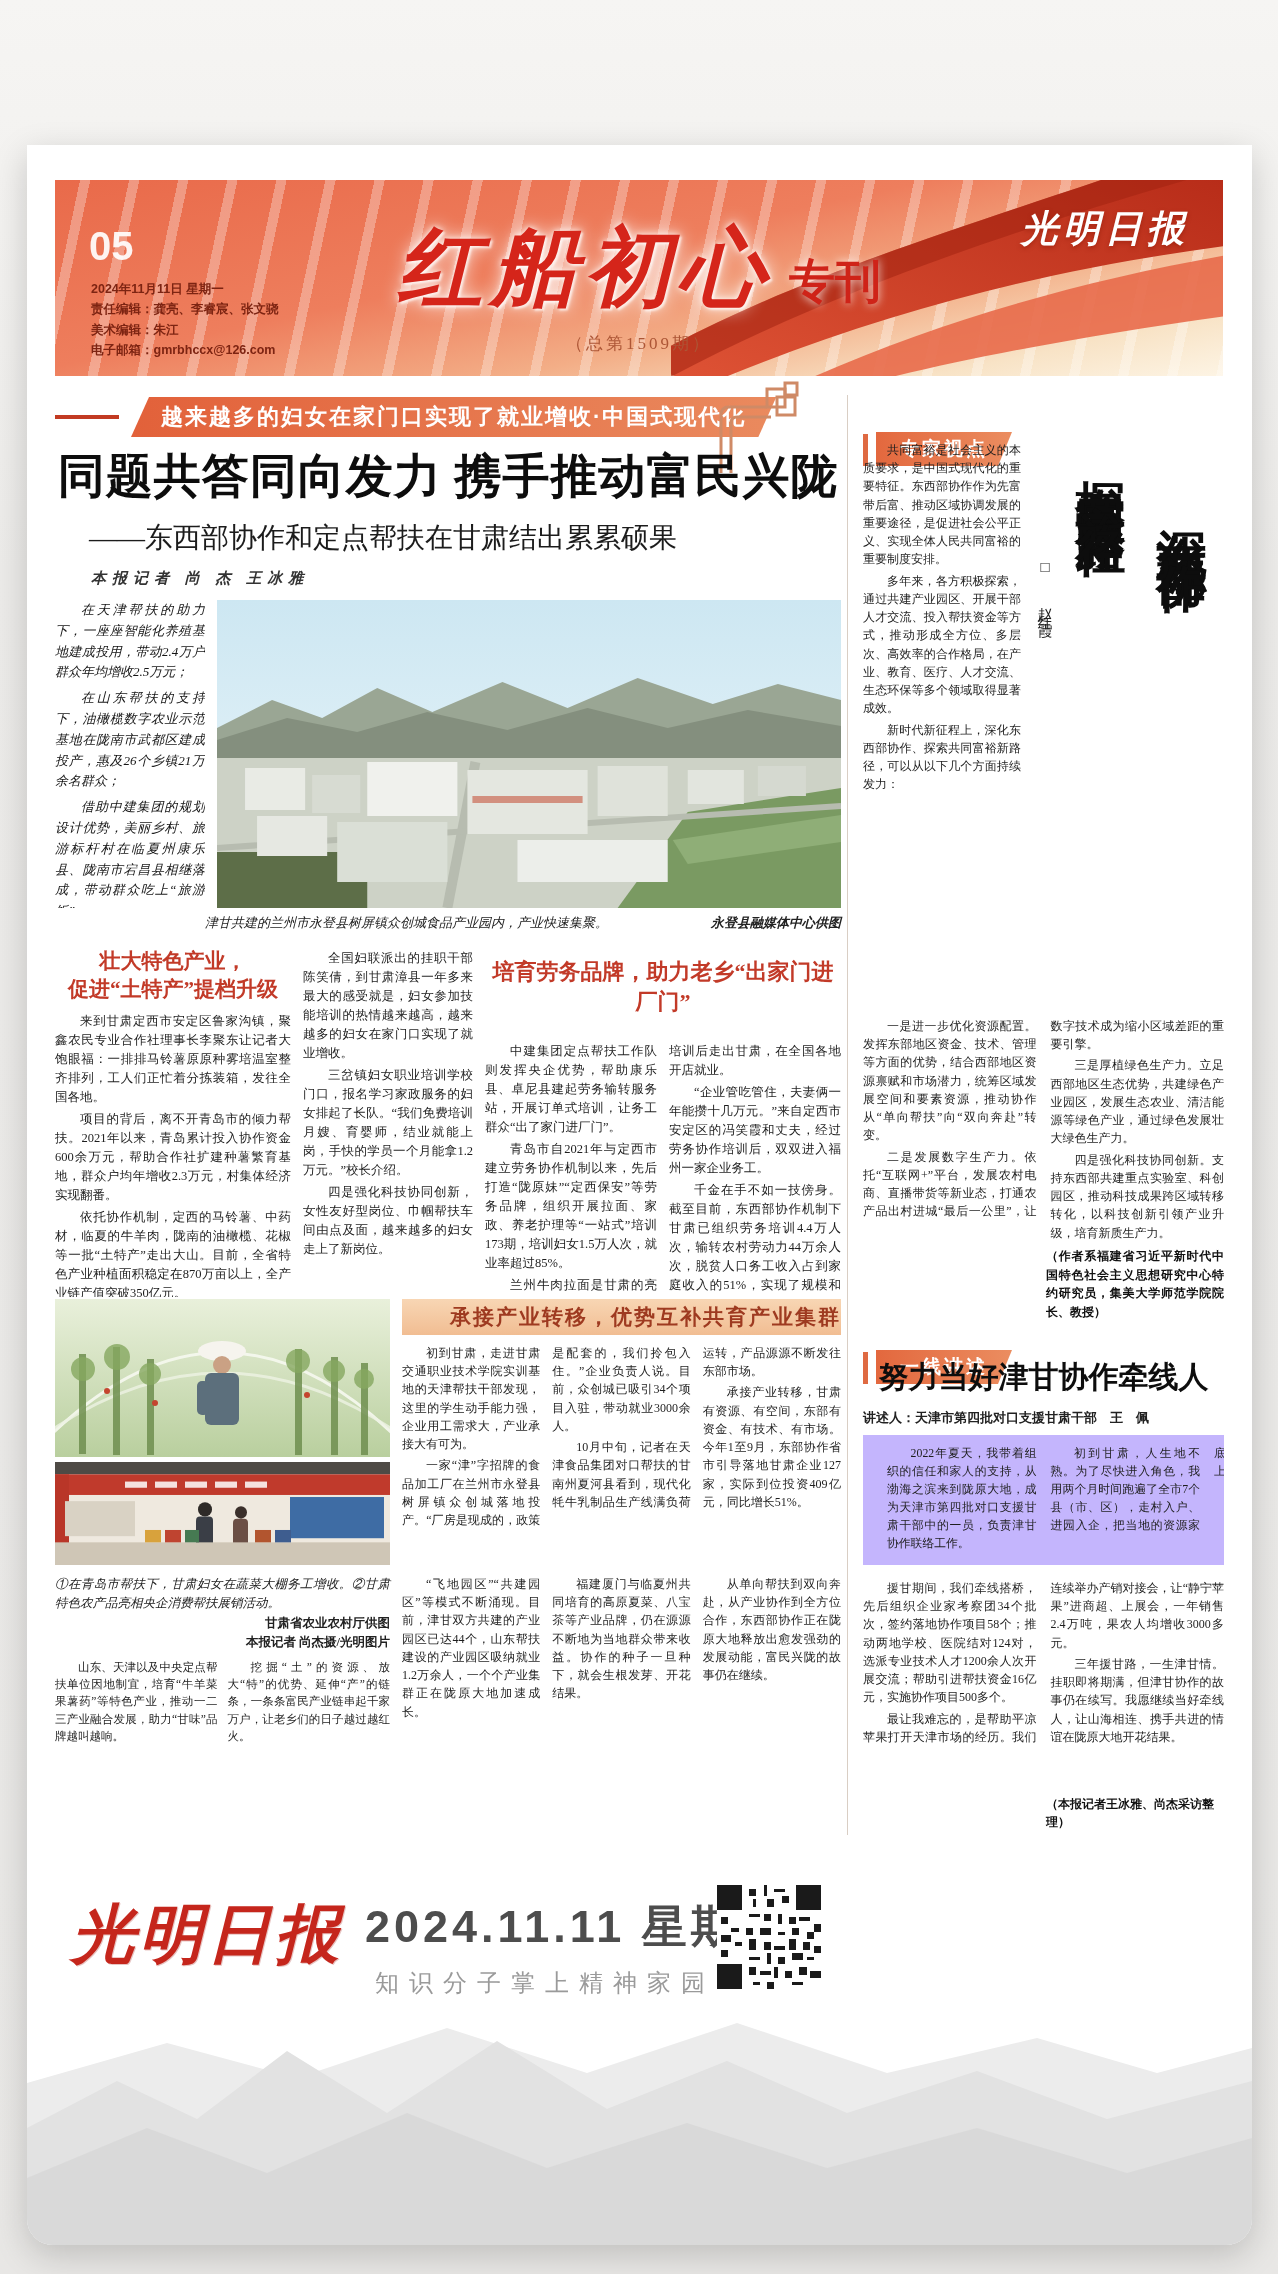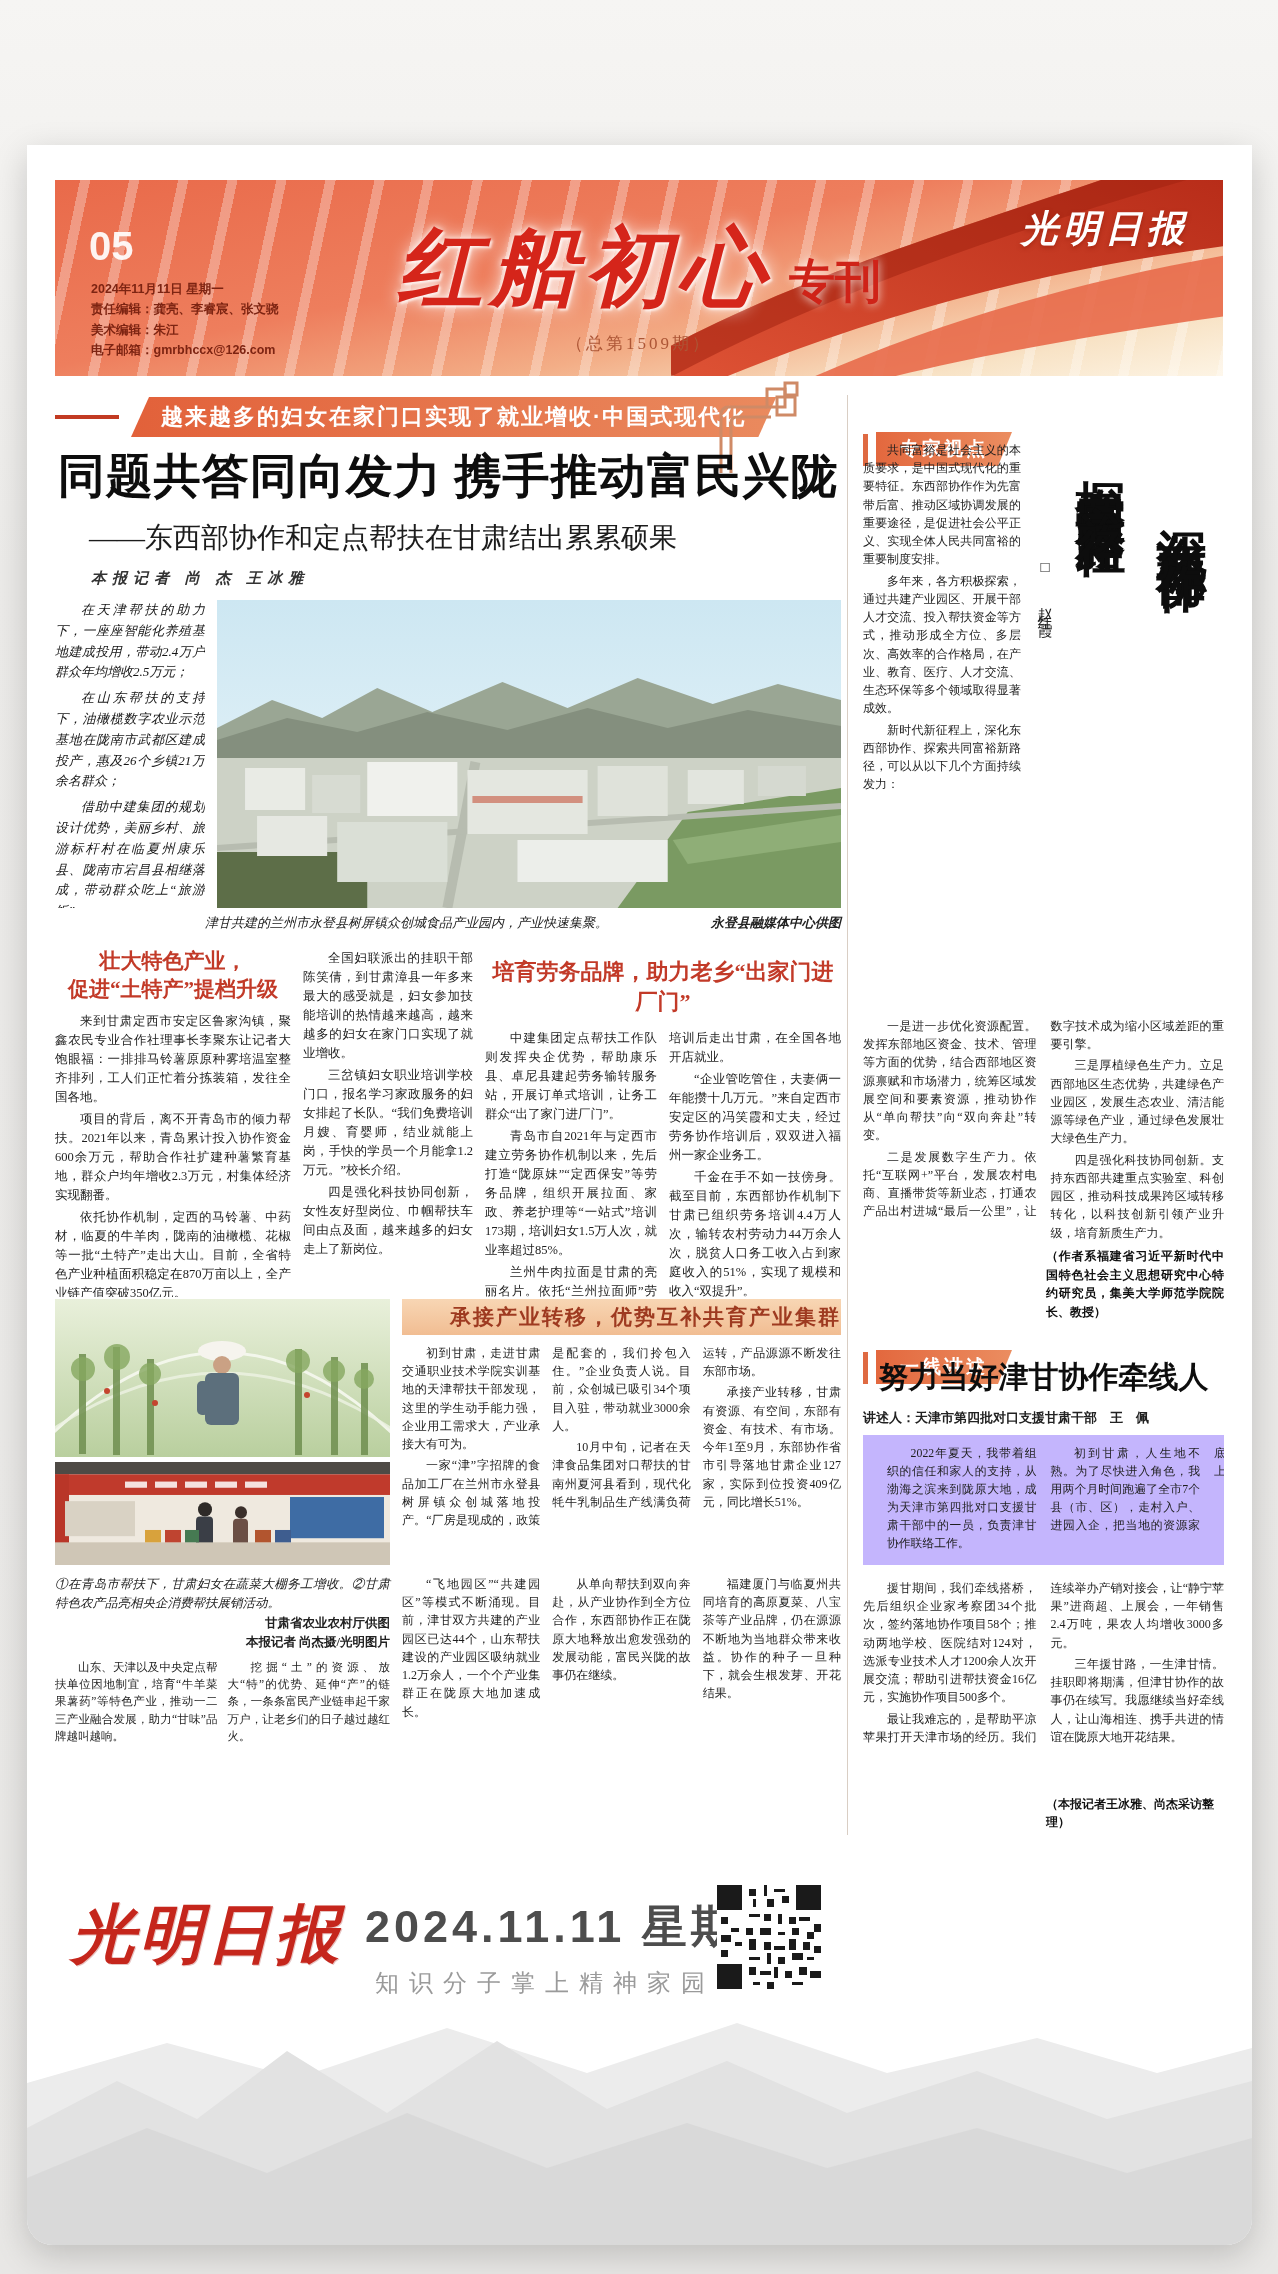--- a/index.html
+++ b/index.html
@@ -65,21 +65,21 @@
   .photo-cap { left:178px; top:769px; width:636px; display:flex; justify-content:space-between; font-style:italic; font-size:13px; color:#222; }
   .photo-cap .credit { font-weight:700; }
   
   .bodytext p { text-indent:2em; text-align:justify; margin-bottom:3px; font-size:12.5px; line-height:1.52; color:#1e1e1e; }
   
   .secs-top { left:28px; top:800px; width:786px; height:352px; display:flex; gap:12px; }
   .col1 { width:236px; display:flex; flex-direction:column; }
   .sec1-title { color:#c23a28; font-weight:700; font-size:21px; line-height:1.35; text-align:center; margin:2px 0 8px; }
   .col1-body { flex:1; overflow:hidden; }
   .col2 { width:170px; overflow:hidden; padding-top:4px; }
-  .col34 { flex:1; display:flex; flex-direction:column; }
+  .col34 { flex:1; display:flex; flex-direction:column;gap:13px; }
   .sec2-title { color:#c23a28; font-weight:700; font-size:22px; text-align:center; margin:12px 0 12px; }
   .sec2-body { flex:1; column-count:2; column-gap:12px; overflow:hidden; }
   
   .secs-mid { left:28px; top:1154px; width:786px; height:266px; display:flex; gap:12px; }
   .photo-stack { width:335px; display:flex; flex-direction:column; gap:5px; }
   .ph1 { height:158px; position:relative; overflow:hidden; }
   .ph2 { flex:1; position:relative; overflow:hidden; }
   .photo-stack svg { position:absolute; inset:0; width:100%; height:100%; }
   .mid-right { flex:1; display:flex; flex-direction:column; }
   .sec3-band {
@@ -345,22 +345,22 @@
       <div class="ph-cap">①在青岛市帮扶下，甘肃妇女在蔬菜大棚务工增收。②甘肃特色农产品亮相央企消费帮扶展销活动。</div>
       <div class="ph-credit">甘肃省农业农村厅供图</div>
       <div class="ph-credit">本报记者 尚杰摄/光明图片</div>
       <div class="bot-left-text bodytext">
           <p>山东、天津以及中央定点帮扶单位因地制宜，培育“牛羊菜果薯药”等特色产业，推动一二三产业融合发展，助力“甘味”品牌越叫越响。</p>
           <p>挖掘“土”的资源、放大“特”的优势、延伸“产”的链条，一条条富民产业链串起千家万户，让老乡们的日子越过越红火。</p>
         </div>
     </div>
     <div class="bot-right bodytext">
         <p>“飞地园区”“共建园区”等模式不断涌现。目前，津甘双方共建的产业园区已达44个，山东帮扶建设的产业园区吸纳就业1.2万余人，一个个产业集群正在陇原大地加速成长。</p>
+        <p>福建厦门与临夏州共同培育的高原夏菜、八宝茶等产业品牌，仍在源源不断地为当地群众带来收益。协作的种子一旦种下，就会生根发芽、开花结果。</p>
         <p>从单向帮扶到双向奔赴，从产业协作到全方位合作，东西部协作正在陇原大地释放出愈发强劲的发展动能，富民兴陇的故事仍在继续。</p>
-        <p>福建厦门与临夏州共同培育的高原夏菜、八宝茶等产业品牌，仍在源源不断地为当地群众带来收益。协作的种子一旦种下，就会生根发芽、开花结果。</p>
       </div>
   </div>
 
   <div class="abs vsep"></div>
 
   <div class="abs exp-label rc-label">
     <span class="bar"></span>
     <span class="tag">专家视点</span>
   </div>
   <div class="abs exp-block">

